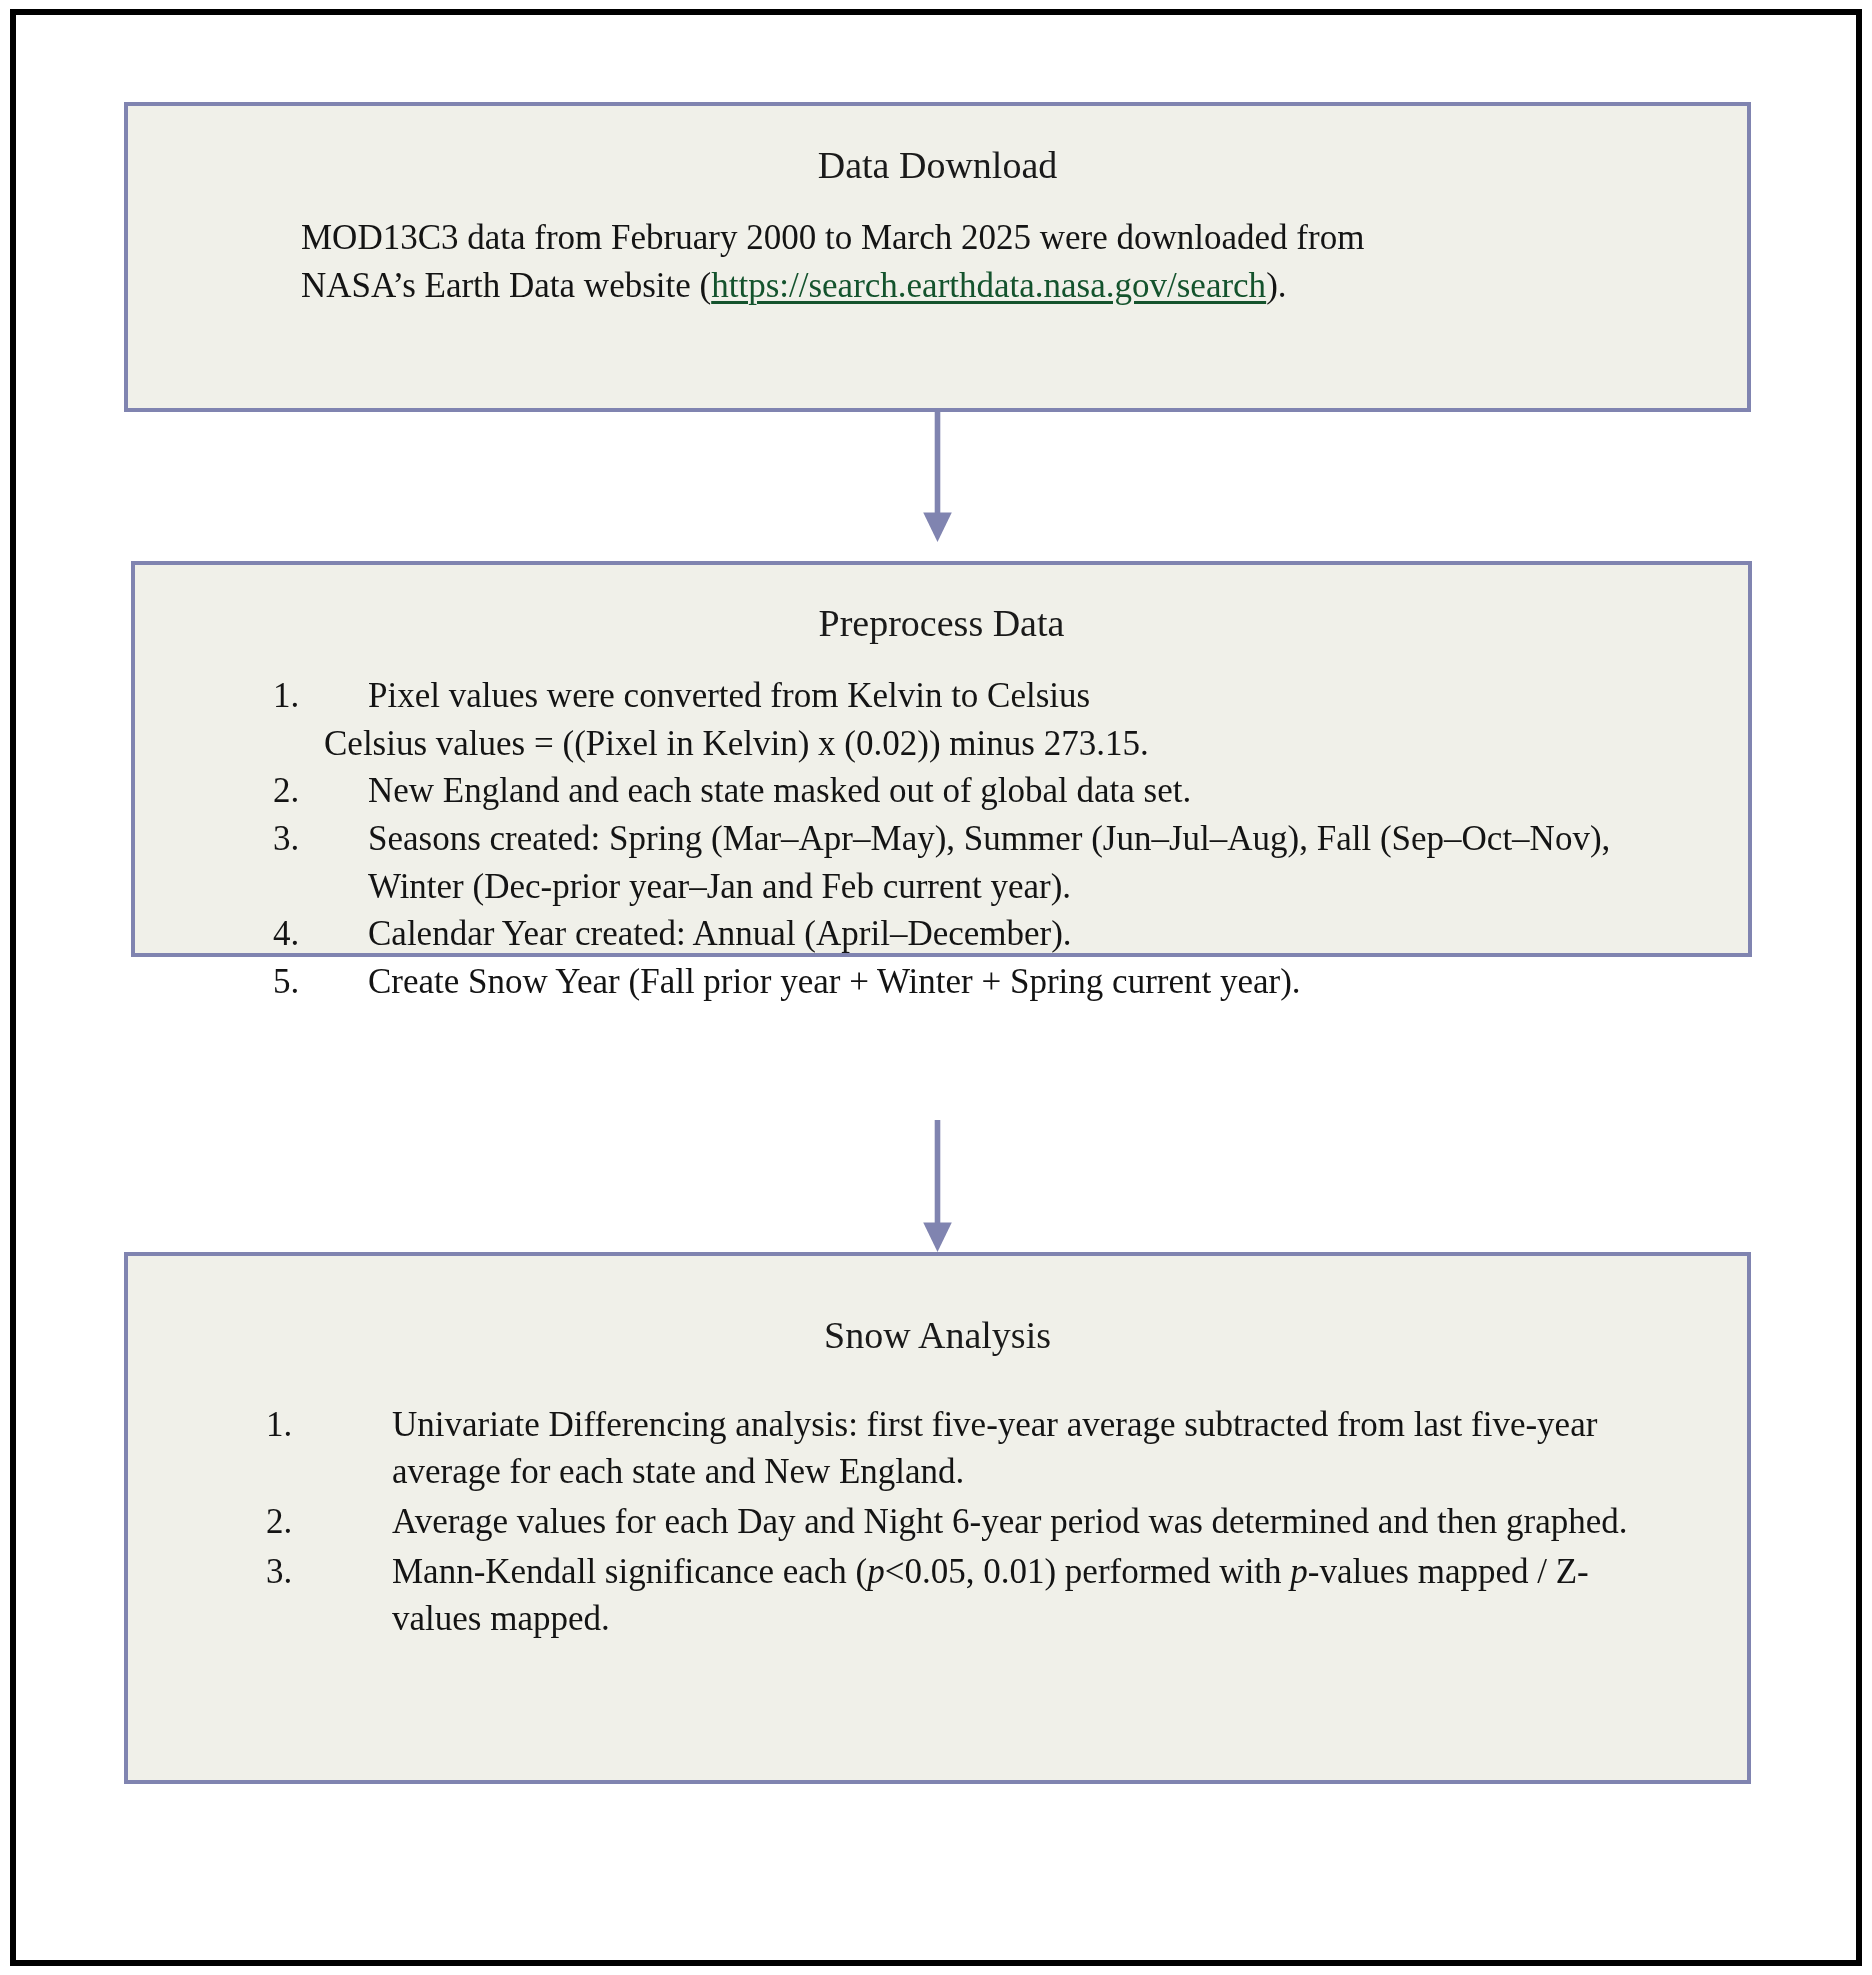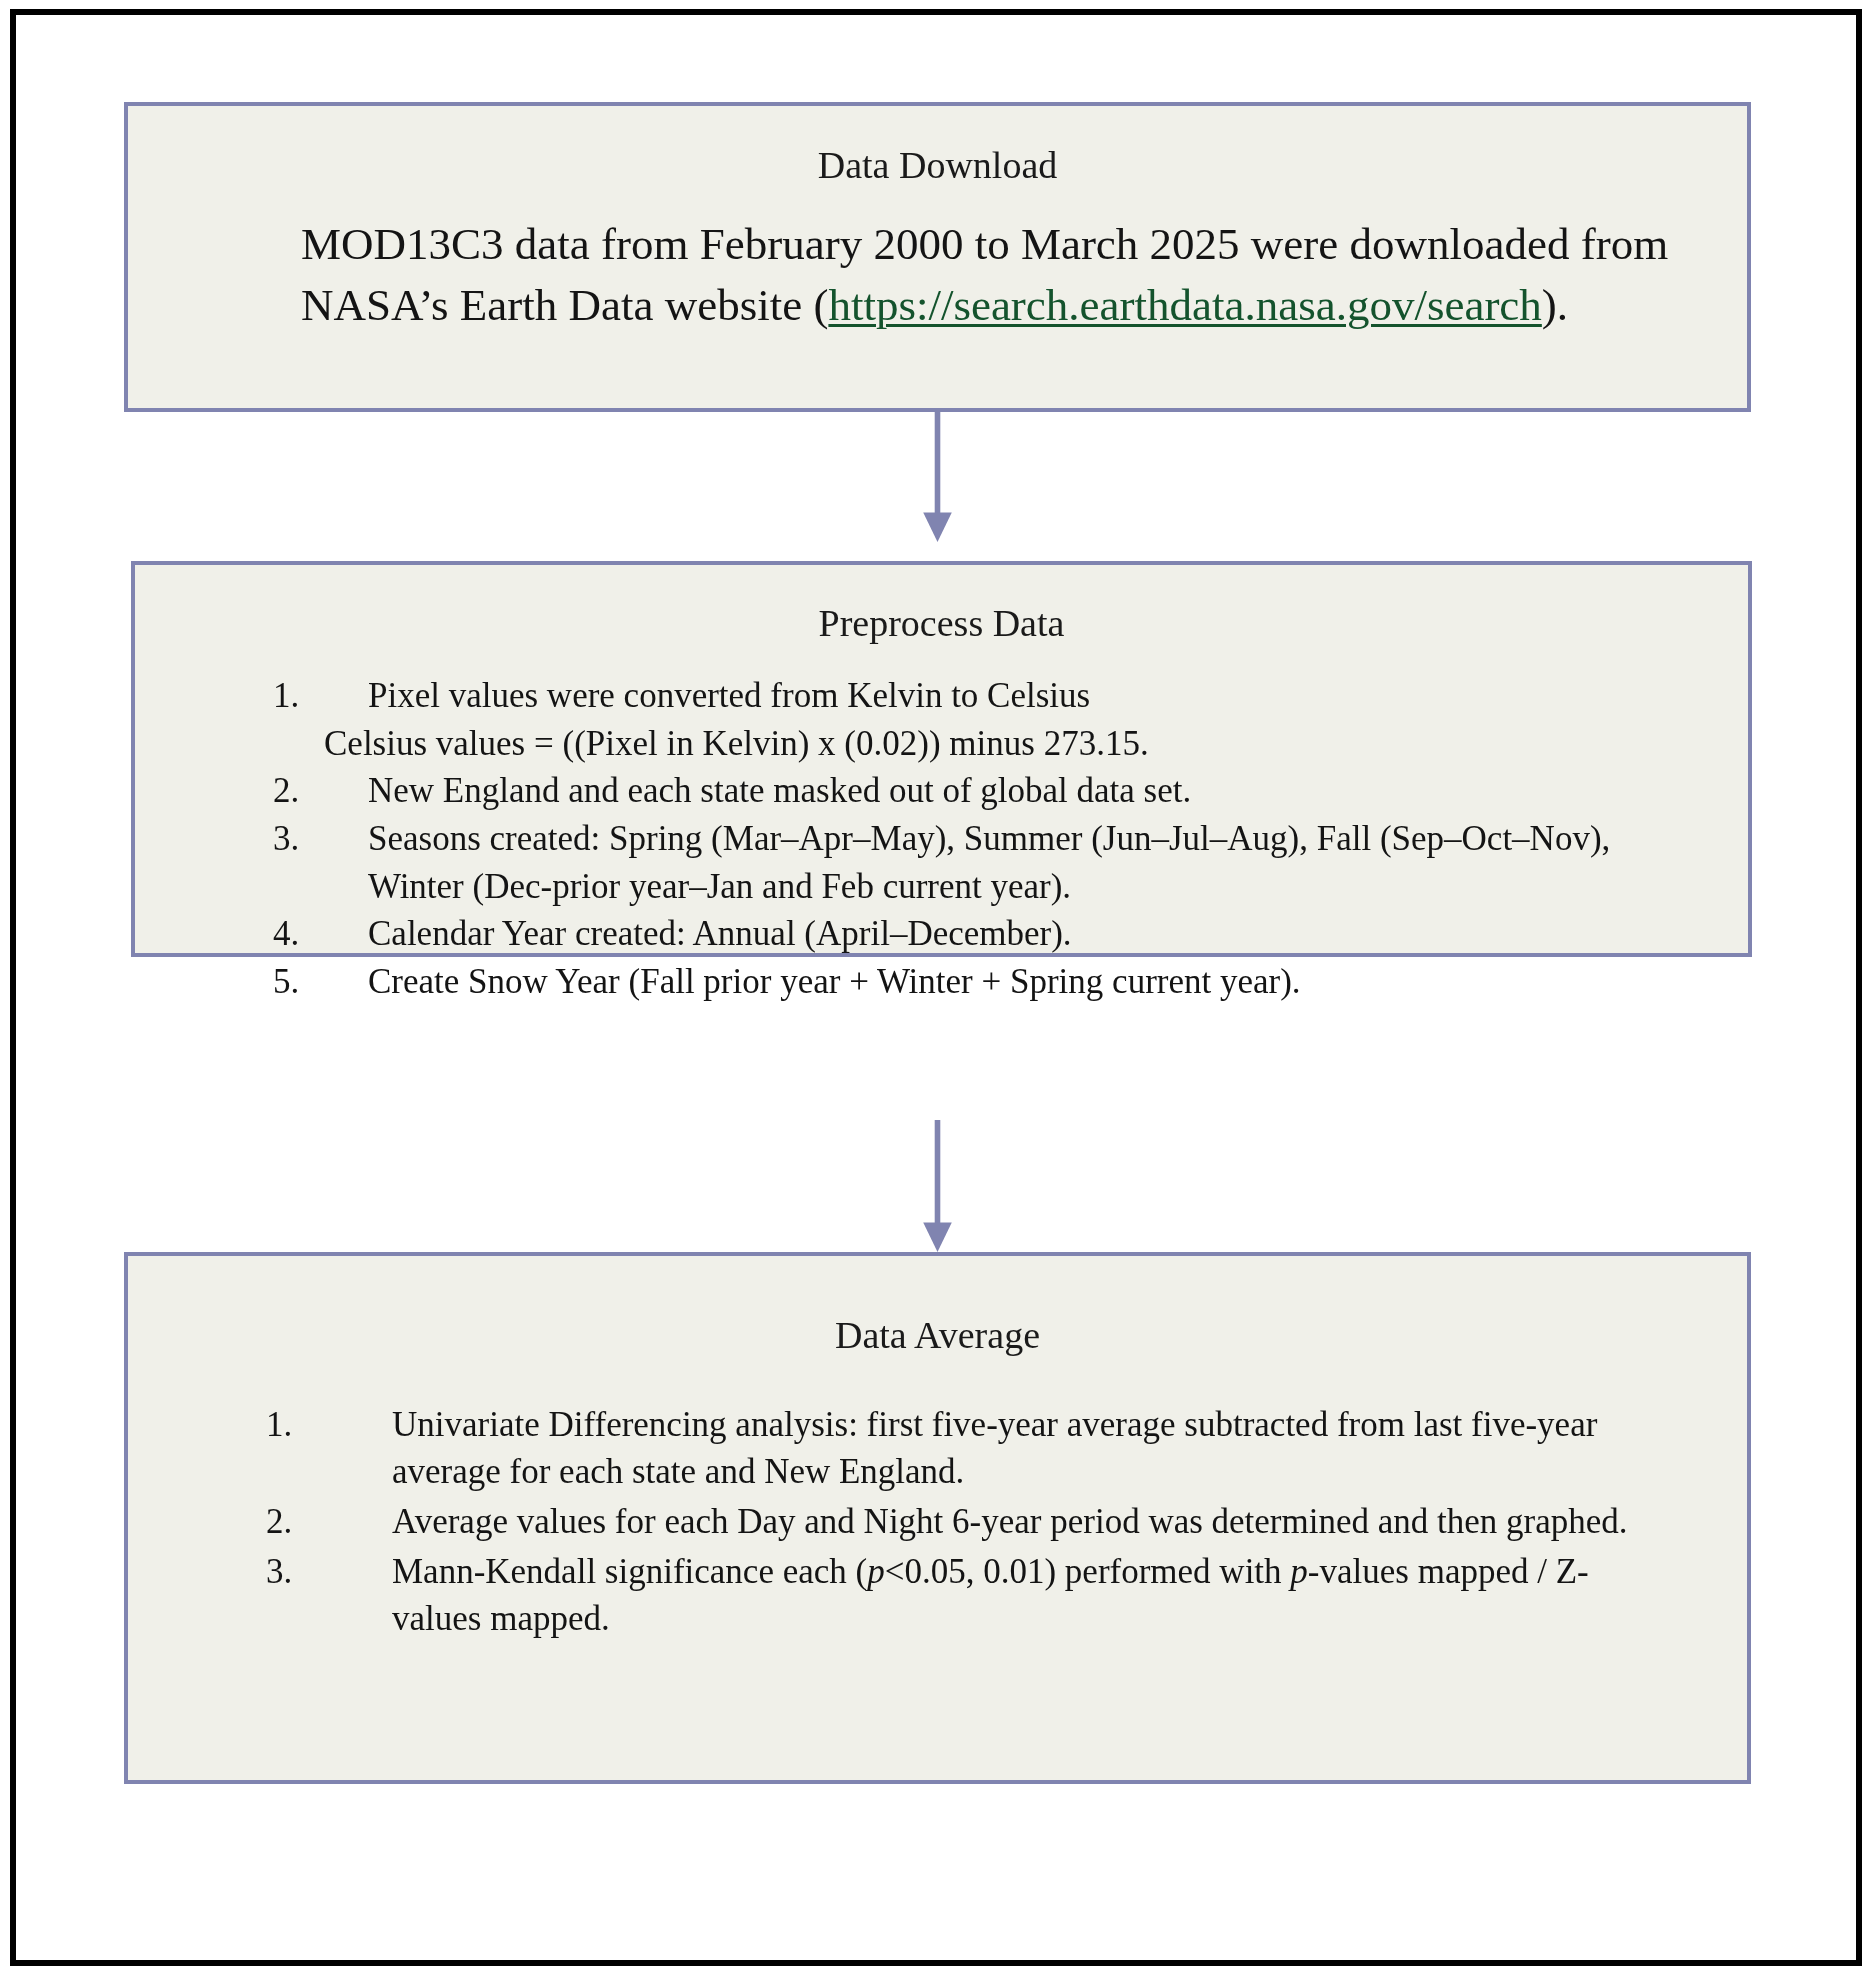--- a/index.html
+++ b/index.html
@@ -52,21 +52,21 @@
     box-sizing: border-box;
   }
   .node-title {
     text-align: center;
     font-size: 38px;
     line-height: 1.1;
     color: #1a1a1a;
     font-weight: normal;
   }
   .node-body {
-    font-size: 45px;
+    font-size: 35px;
     line-height: 1.36;
     color: #141414;
   }
 
   #node-download { left: 124px; top: 102px; width: 1627px; height: 310px; }
   #node-download .node-title { margin-top: 39px; }
   #node-download .node-body  { margin: 27.4px 0 0 173px; }
 
   #node-preprocess { left: 131px; top: 561px; width: 1621px; height: 396px; }
   #node-preprocess .node-title { margin-top: 38px; }
@@ -170,21 +170,21 @@
         </li>
       </ol>
     </div>
 
     <svg class="arrow" id="arrow-2" viewBox="0 0 100 262" preserveAspectRatio="none">
       <line x1="50" y1="0" x2="50" y2="210" stroke="#8084b0" stroke-width="11"></line>
       <polygon points="22,202 78,202 50,260" fill="#8084b0"></polygon>
     </svg>
 
     <div class="node" id="node-analysis">
-      <div class="node-title">Data Average</div>
+      <div class="node-title">Snow Analysis</div>
       <ol class="steps" id="list-analysis">
         <li>
           <span class="num">1.</span>
           <span class="txt">Univariate Differencing analysis: first five-year average subtracted from last five-year average for each state and New England.</span>
         </li>
         <li>
           <span class="num">2.</span>
           <span class="txt">Average values for each Day and Night 6-year period was determined and then graphed.</span>
         </li>
         <li>

